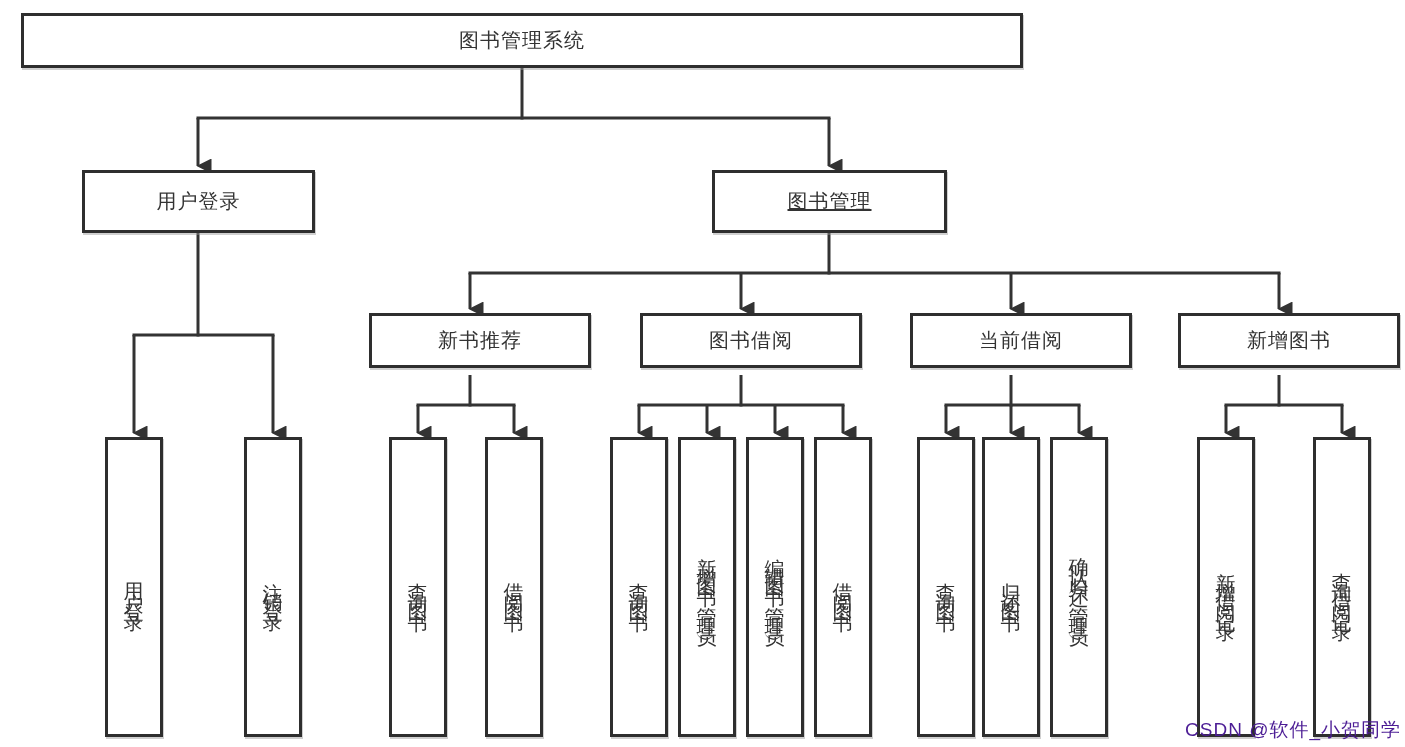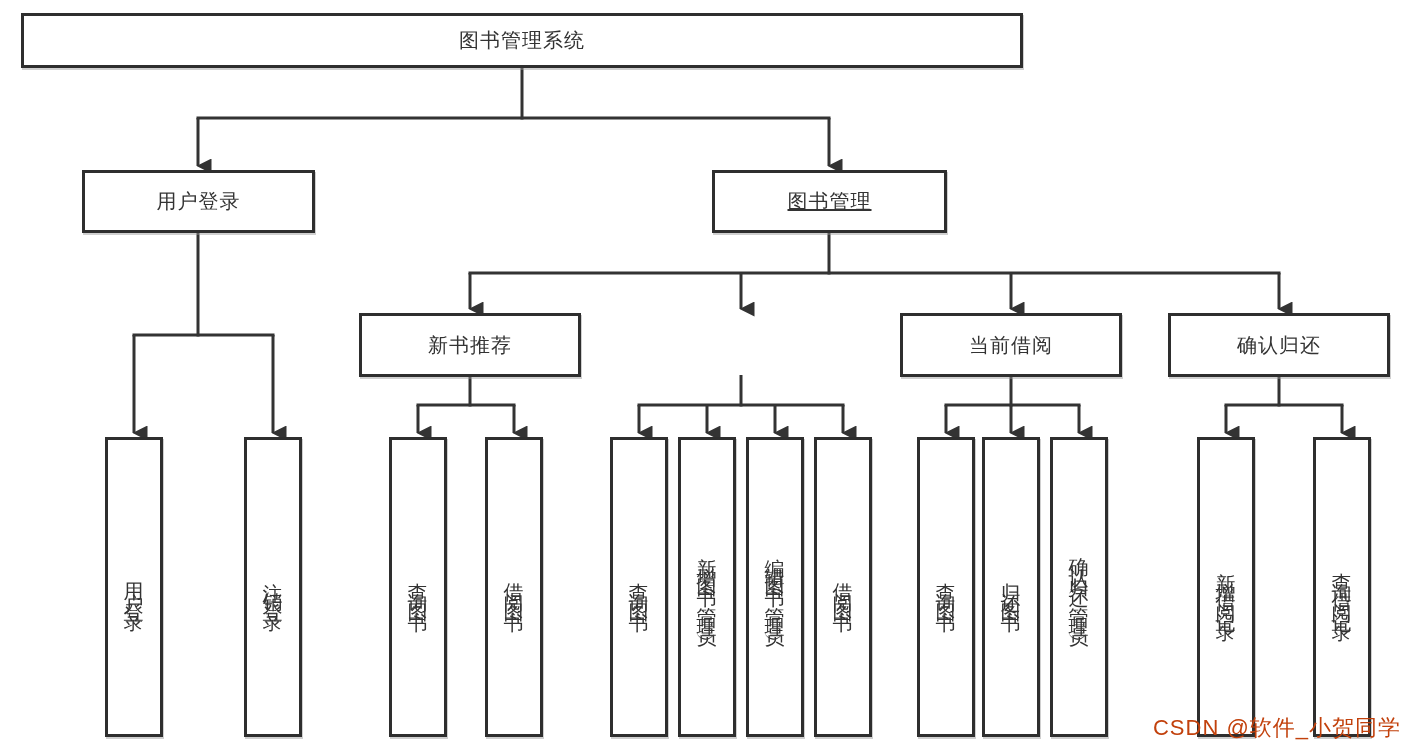--- a/index.html
+++ b/index.html
@@ -26,31 +26,31 @@
     text-orientation:upright;
   }
   .vlabel{
     font-size:20px;
     letter-spacing:10px;
     line-height:1;
   }
   .watermark{
     position:absolute;
     right:4px;bottom:4px;
-    font-size:22px;
-    color:#c2410c;
+    font-size:19px;
+    color:#4c1d95;
     letter-spacing:1px;
     z-index:5;
     white-space:nowrap;
   }
   
   #root-box   {left:21px;  top:13px;  width:1002px; height:55px;}
   #l2-user    {left:82px;  top:170px; width:233px;  height:63px;}
   #l2-book    {left:712px; top:170px; width:235px;  height:63px;text-decoration:underline;}
-  .l3{top:313px;height:64px;width:222px;}
+  .l3{top:313px;height:55px;width:222px;margin-left:10px;}
   #l3-newbook {left:359px;}
   #l3-borrow  {left:630px;}
   #l3-current {left:900px;align-items:center;}
   #l3-records {left:1168px;}
   .leaf{top:437px;height:300px;width:58px;}
   #leaf-0{left:105px;} #leaf-1{left:244px;}
   #leaf-2{left:389px;} #leaf-3{left:485px;}
   #leaf-4{left:610px;} #leaf-5{left:678px;} #leaf-6{left:746px;} #leaf-7{left:814px;}
   #leaf-8{left:917px;} #leaf-9{left:982px;} #leaf-10{left:1050px;}
   #leaf-11{left:1197px;} #leaf-12{left:1313px;}
@@ -131,25 +131,28 @@
   <div id="l2-user" class="node">
     <span class="hlabel">用户登录</span>
   </div>
   <div id="l2-book" class="node">
     <span class="hlabel">图书管理</span>
   </div>
 
   <div id="l3-newbook" class="node l3">
     <span class="hlabel">新书推荐</span>
   </div>
+  <div id="l3-borrow" class="node l3">
+    <span class="hlabel">图书借阅</span>
+  </div>
   <div id="l3-current" class="node l3">
     <span class="hlabel">当前借阅</span>
   </div>
   <div id="l3-records" class="node l3">
-    <span class="hlabel">确认归还</span>
+    <span class="hlabel">新增图书</span>
   </div>
 
   <div id="leaf-0" class="node leaf vnode">
     <span class="vlabel">用户登录</span>
   </div>
   <div id="leaf-1" class="node leaf vnode">
     <span class="vlabel">注销登录</span>
   </div>
   <div id="leaf-2" class="node leaf vnode">
     <span class="vlabel">查询图书</span>

